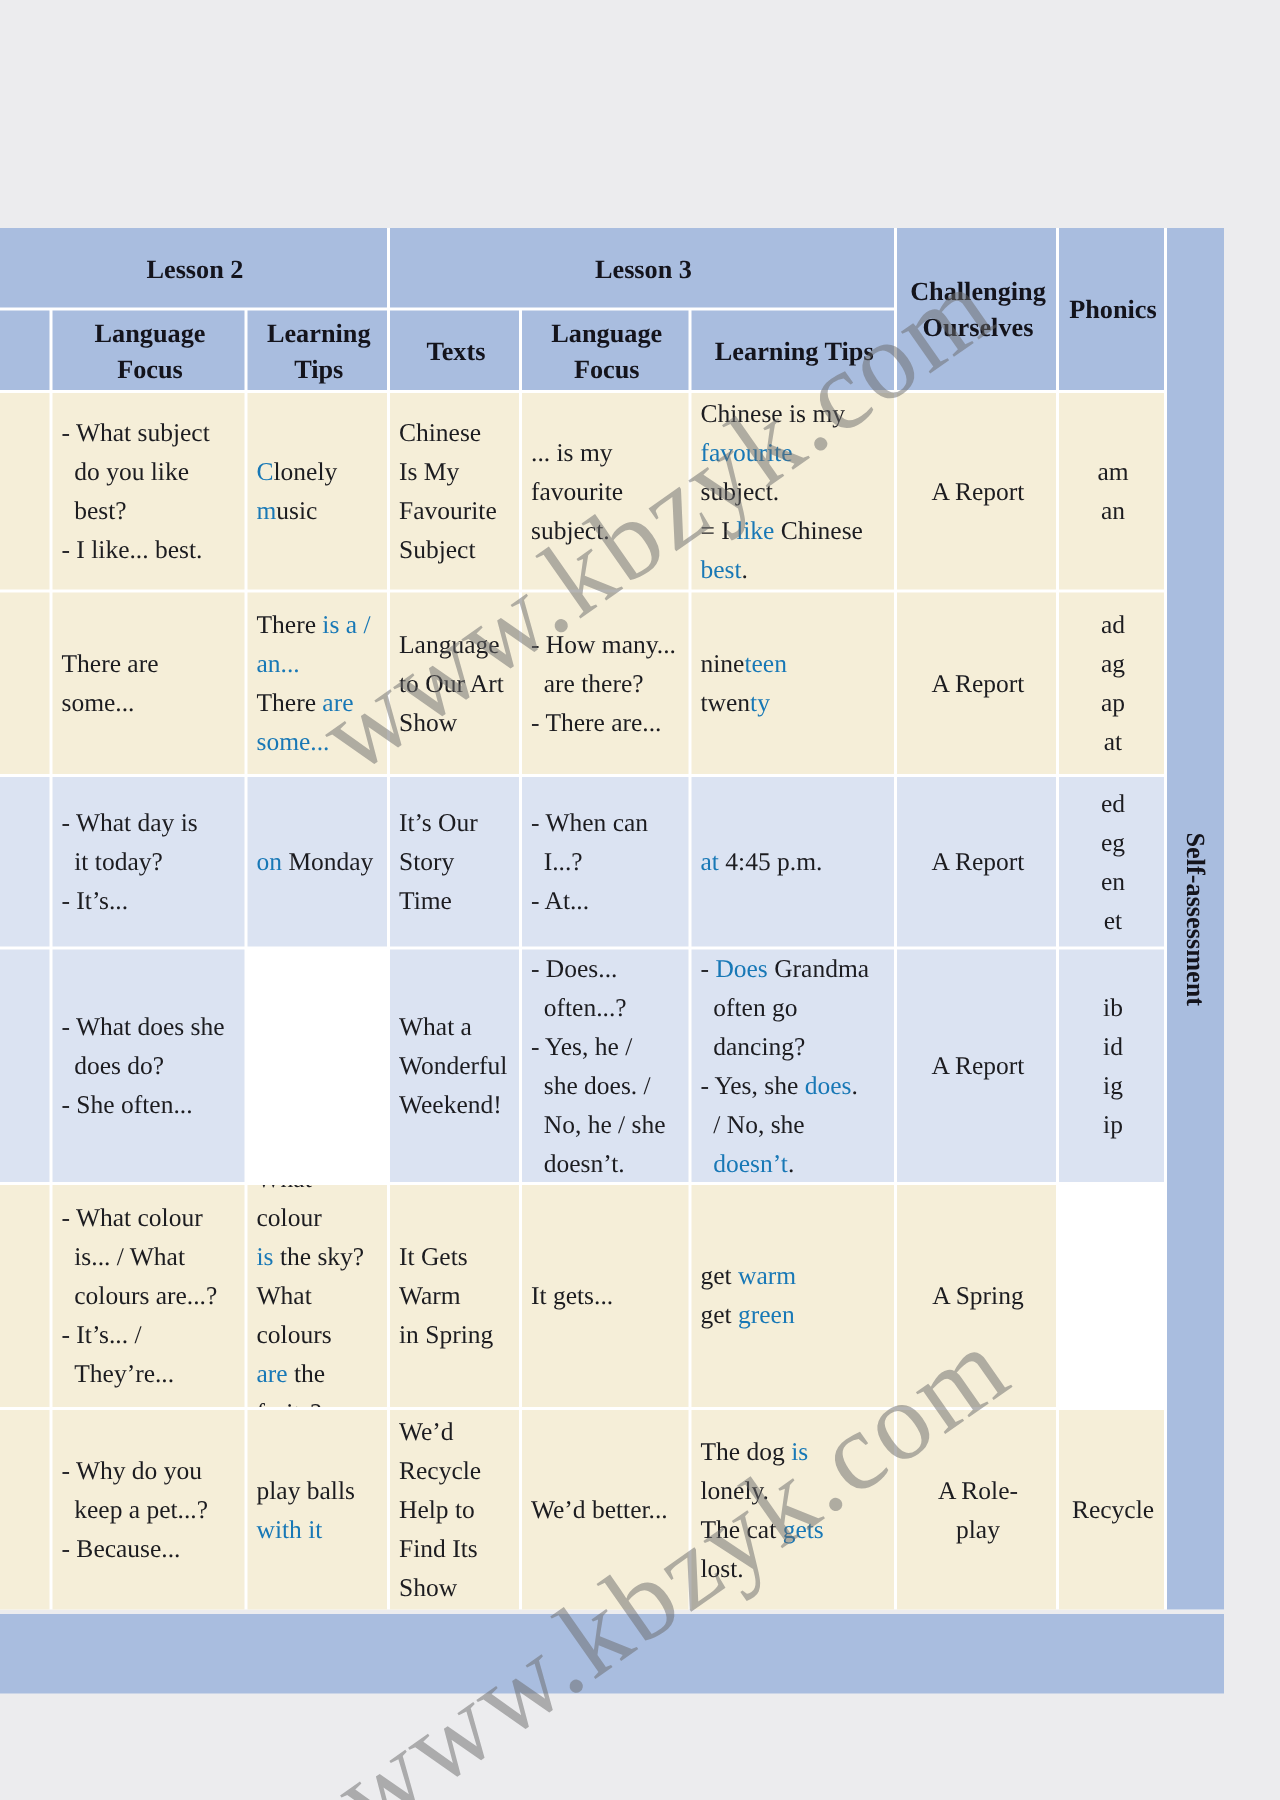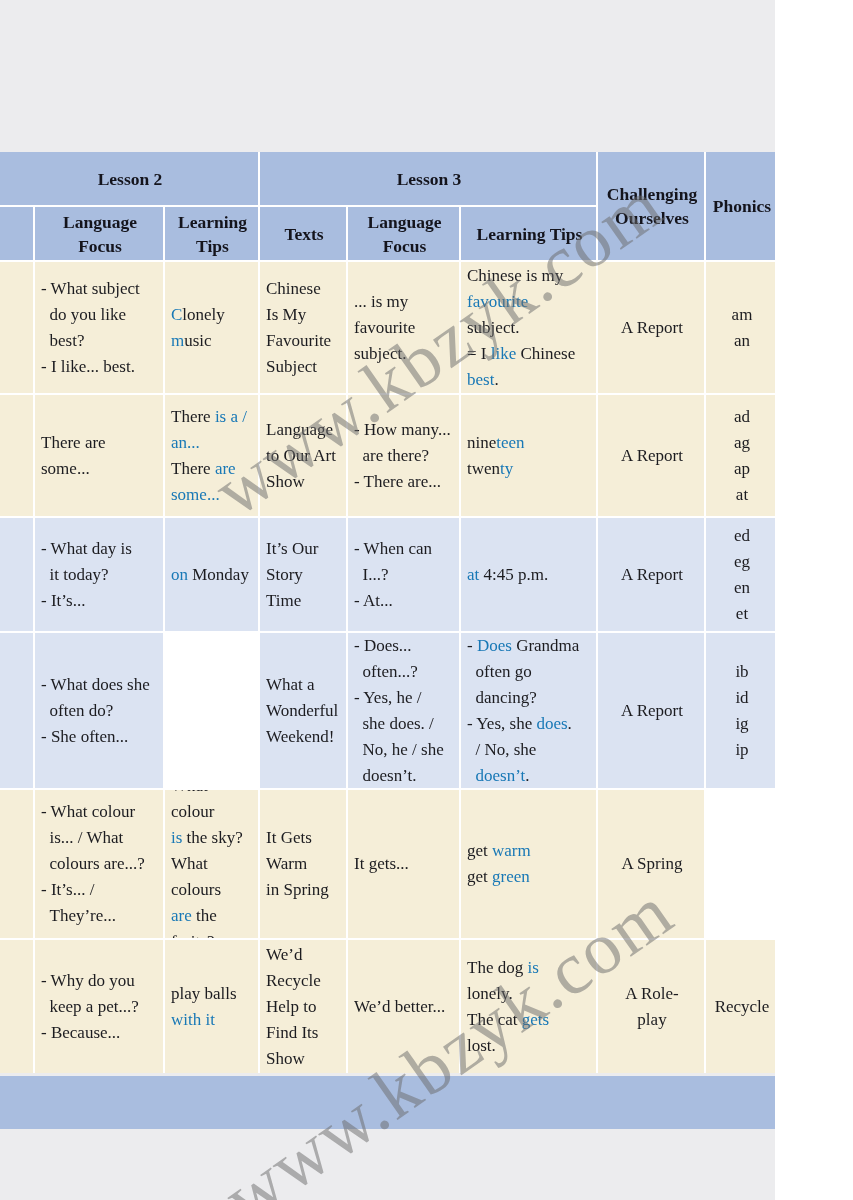--- a/index.html
+++ b/index.html
@@ -8,21 +8,21 @@
     --row-beige:#f5eed8;
     --row-blue:#dbe3f2;
     --accent:#1878b6;
     --grid-line:#ffffff;
     --text:#1c1c20;
   }
   *{margin:0;padding:0;box-sizing:border-box;}
   body{font-family:"Liberation Serif", serif;}
   .page{
     position:relative;
-    width:775px;height:1200px;
+    width:853px;height:1200px;
     background:var(--page-bg);
     overflow:hidden;
     text-decoration:underline;
   }
   .grid{
     position:absolute;left:0;top:152px;
     width:816px;
     display:grid;
     grid-template-columns:33px 128px 93px 86px 111px 135px 106px 70px 38px;
     grid-template-rows:53px 53px 131px 121px 113px 155px 148px 133px;
@@ -191,21 +191,21 @@
     <div class="cell blue ctr" style="grid-area:5/8/6/9">
         <div>ed</div>
         <div>eg</div>
         <div>en</div>
         <div>et</div>
       </div>
 
     <div class="cell blue" style="grid-area:6/1/7/2"></div>
     <div class="cell blue" style="grid-area:6/2/7/3">
         <div>- What does she</div>
-        <div>  often do?</div>
+        <div>  does do?</div>
         <div>- She often...</div>
       </div>
     <div class="cell blue" style="grid-area:6/4/7/5">
         <div>What a</div>
         <div>Wonderful</div>
         <div>Weekend!</div>
       </div>
     <div class="cell blue" style="grid-area:6/5/7/6">
         <div>- Does...</div>
         <div>  often...?</div>

